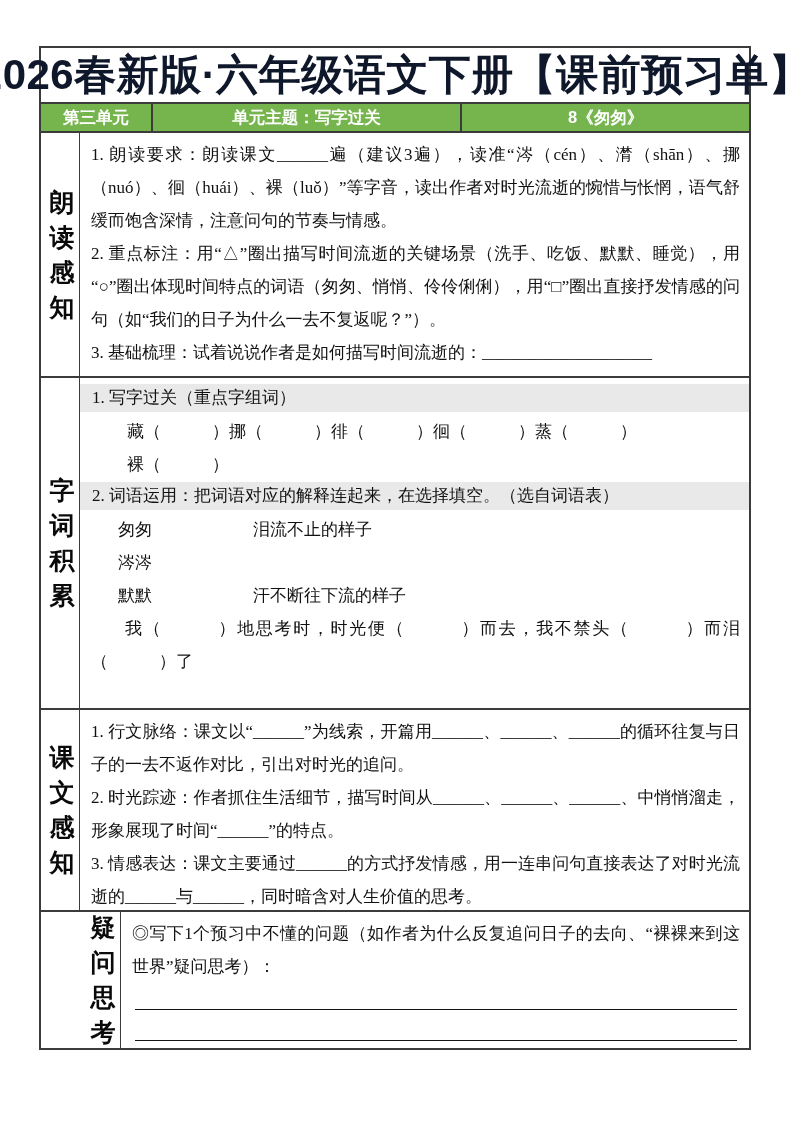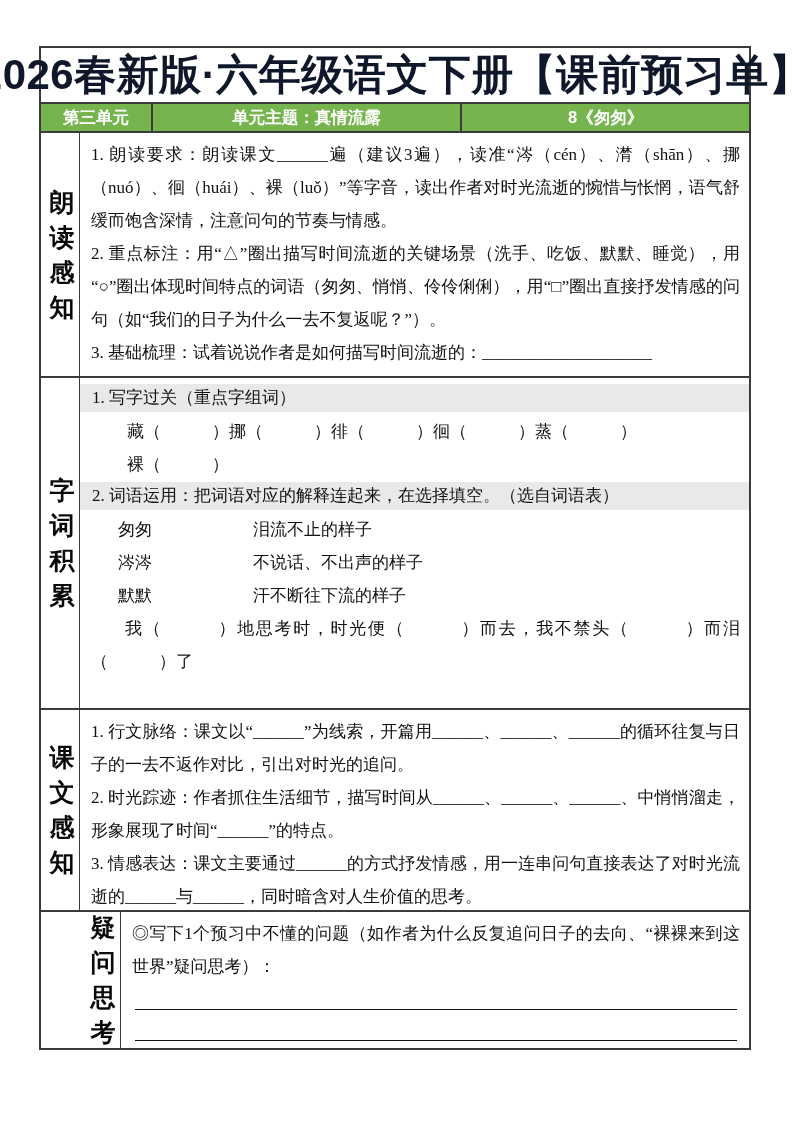--- a/index.html
+++ b/index.html
@@ -56,21 +56,21 @@
 <body>
 
 <div class="sheet">
 
   <div class="title-row">
     <div class="title-text">2026春新版·六年级语文下册【课前预习单】</div>
   </div>
 
   <div class="unit-row">
     <div class="unit-cell u1">第三单元</div>
-    <div class="unit-cell u2">单元主题：真情流露</div>
+    <div class="unit-cell u2">单元主题：写字过关</div>
     <div class="unit-cell u3">8《匆匆》</div>
   </div>
 
   <div class="section sec-reading">
     <div class="label-cell">
       <div class="label-text">朗读感知</div>
     </div>
     <div class="content-cell">
       <div class="para">1. 朗读要求：朗读课文______遍（建议3遍），读准“涔（cén）、潸（shān）、挪（nuó）、徊（huái）、裸（luǒ）”等字音，读出作者对时光流逝的惋惜与怅惘，语气舒缓而饱含深情，注意问句的节奏与情感。</div>
       <div class="para">2. 重点标注：用“△”圈出描写时间流逝的关键场景（洗手、吃饭、默默、睡觉），用“○”圈出体现时间特点的词语（匆匆、悄悄、伶伶俐俐），用“□”圈出直接抒发情感的问句（如“我们的日子为什么一去不复返呢？”）。</div>
@@ -86,21 +86,20 @@
       <div class="gray-bar">1. 写字过关（重点字组词）</div>
       <div class="char-line">藏（　　　）挪（　　　）徘（　　　）徊（　　　）蒸（　　　）</div>
       <div class="char-line">裸（　　　）</div>
       <div class="gray-bar">2. 词语运用：把词语对应的解释连起来，在选择填空。（选自词语表）</div>
       <div class="match-row">
         <div class="match-word">匆匆</div>
         <div class="match-def">泪流不止的样子</div>
       </div>
       <div class="match-row">
         <div class="match-word">涔涔</div>
-        <div class="match-def">不说话、不出声的样子</div>
       </div>
       <div class="match-row">
         <div class="match-word">默默</div>
         <div class="match-def">汗不断往下流的样子</div>
       </div>
       <div class="fill-sentence para">我（　　　）地思考时，时光便（　　　）而去，我不禁头（　　　）而泪（　　　）了</div>
     </div>
   </div>
 
   <div class="section sec-sense">

